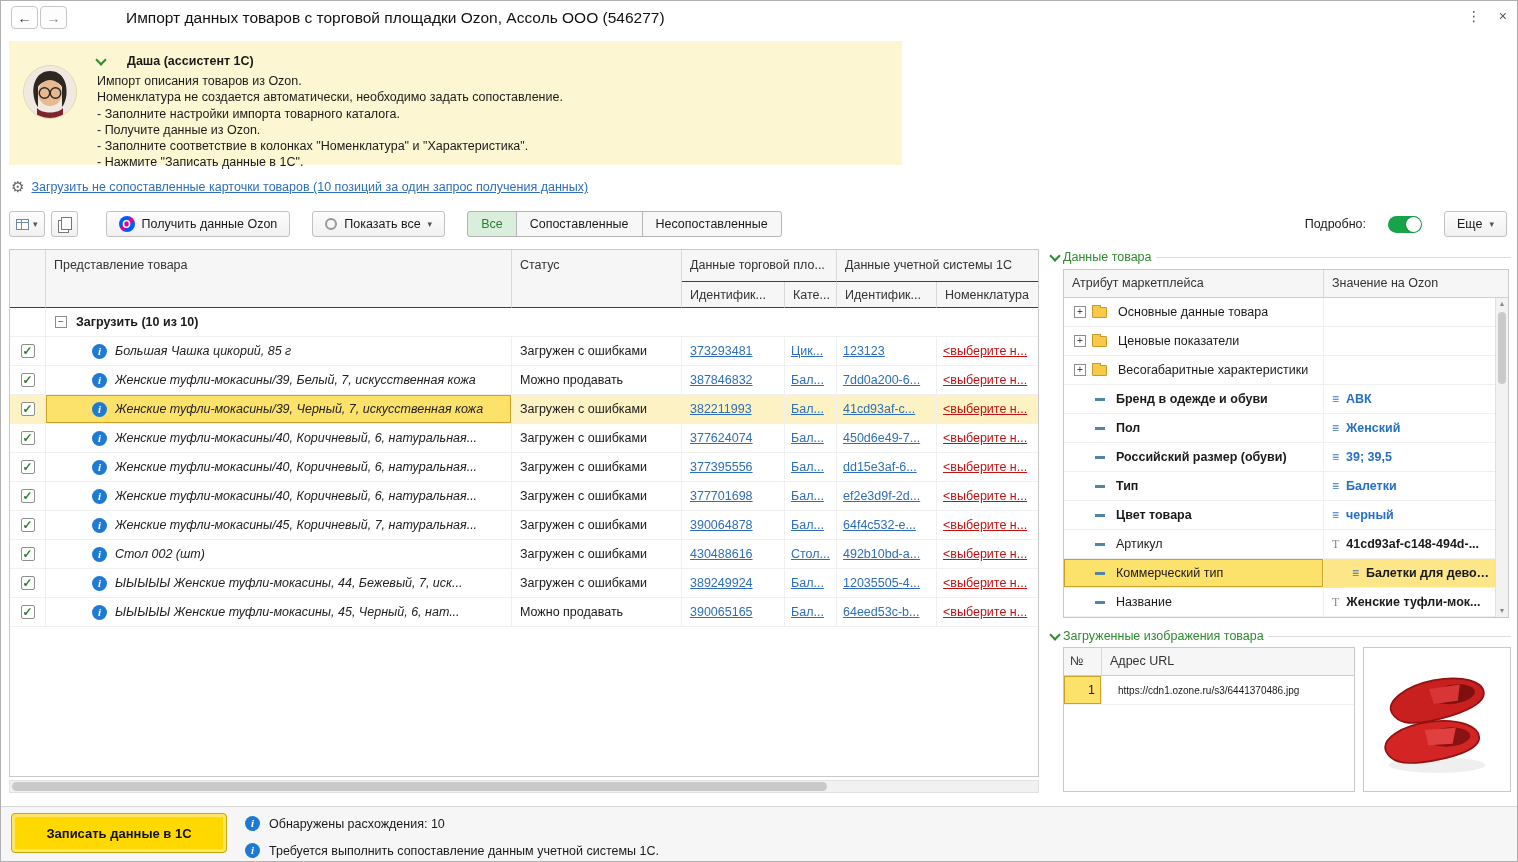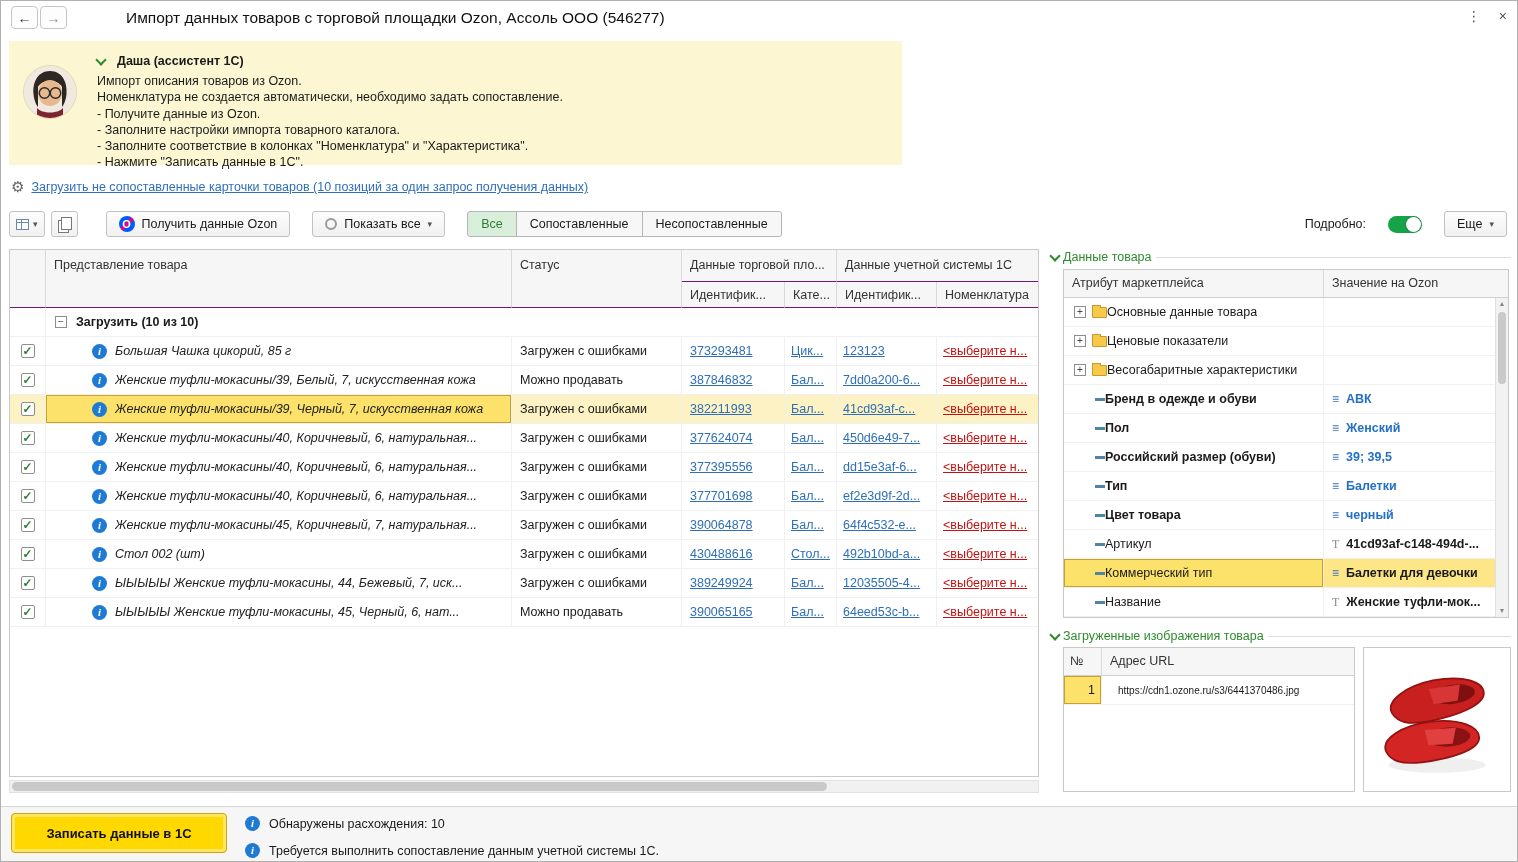--- a/index.html
+++ b/index.html
@@ -11,21 +11,21 @@
   .navgroup { position:absolute; left:10px; top:5px; display:flex; gap:2px; }
   .nav-btn { width:27px; height:23px; border:1px solid #c6c6c6; border-radius:4px; background:#fdfdfd; font-size:14px; color:#333; cursor:pointer; }
   .nav-btn.fwd { color:#8a8a8a; }
   .wtitle { position:absolute; left:125px; top:8px; font-size:15.5px; color:#111; white-space:nowrap; }
   .winbtns { position:absolute; right:10px; top:7px; display:flex; gap:18px; color:#555; font-size:14px; }
   .wbtn { cursor:pointer; }
 
   
   .assistant { position:absolute; left:8px; top:40px; width:893px; height:124px; background:#fcf7d2; }
   .avatar { position:absolute; left:14px; top:24px; width:54px; height:54px; border-radius:50%; overflow:hidden; background:#f2ece4; border:1px solid #e3d9a8; }
-  .ahead { position:absolute; left:88px; top:13px; display:flex; align-items:center; gap:12px; }
+  .ahead { position:absolute; left:88px; top:13px; display:flex; align-items:center; gap:22px; }
   .chev { width:8px; height:8px; border-left:2px solid #2e8b2e; border-bottom:2px solid #2e8b2e; transform:rotate(-45deg); display:inline-block; margin-top:-3px; }
   .aname { font-weight:bold; }
   .atext { position:absolute; left:88px; top:32px; line-height:16.3px; }
 
   
   .loadrow { position:absolute; left:10px; top:177px; display:flex; align-items:center; gap:7px; }
   .gear { font-size:15px; color:#666; cursor:pointer; }
   .biglink { color:#2e6fb7; text-decoration:underline; cursor:pointer; }
 
   
@@ -91,27 +91,27 @@
   
   .rp-title { position:absolute; display:flex; align-items:center; gap:4px; color:#2e8b2e; }
   .rp-title .hline { flex:1; border-top:1px solid #ddd; }
   .t1 { left:1050px; top:249px; width:460px; }
   .t2 { left:1050px; top:628px; width:460px; }
   .attr-frame { position:absolute; left:1062px; top:268px; width:446px; height:349px; border:1px solid #c9c9c9; background:#fff; overflow:hidden; }
   .attr-head { display:flex; height:28px; background:#f6f6f6; border-bottom:1px solid #cfcfcf; }
   .ah1 { width:260px; border-right:1px solid #d9d9d9; padding:6px 8px 0; color:#333; }
   .ah2 { flex:1; padding:6px 8px 0; color:#333; }
   .arow { display:flex; height:29px; background:#fff; }
-  .arow.sel { background:#fce687; }
+  .arow.sel { background:#fce687;gap:20px; }
   .an { width:260px; border-right:1px solid #f0f0f0; border-bottom:1px solid #f0f0f0; display:flex; align-items:center; overflow:hidden; white-space:nowrap; }
   .an .expbox { margin-left:10px; }
   .folder { width:15px; height:11px; flex-shrink:0; background:#f7c948; border:1px solid #c9992a; border-radius:1px; position:relative; margin-left:6px; }
   .folder::before { content:''; position:absolute; top:-3px; left:-1px; width:7px; height:2px; background:#f7c948; border:1px solid #c9992a; border-bottom:none; }
   .dashico { width:10px; height:3px; flex-shrink:0; background:#4f86a8; margin-left:31px; }
-  .atname { margin-left:0; overflow:hidden; text-overflow:ellipsis; }
+  .atname { margin-left:11px; overflow:hidden; text-overflow:ellipsis; }
   .atname.b { font-weight:bold; }
   .av { flex:1; border-bottom:1px solid #f0f0f0; display:flex; align-items:center; overflow:hidden; white-space:nowrap; padding-left:8px; gap:7px; margin-right:13px; }
   .vicon { flex-shrink:0; }
   .vlist { color:#3b74bc; font-size:12px; }
   .vtext-i { color:#8a8a8a; font-family:"Liberation Serif", serif; font-size:12px; }
   .vval { overflow:hidden; text-overflow:ellipsis;font-weight:bold; }
   .vval.blue { color:#2470c8; cursor:pointer; }
   .vscroll { position:absolute; right:0; top:28px; bottom:0; width:13px; background:#f2f2f2; border-left:1px solid #e0e0e0; text-align:center; }
   .varr { font-size:7px; color:#888; line-height:12px; display:block; cursor:pointer; }
   .varr.dn { position:absolute; bottom:0; left:0; right:0; }
@@ -162,22 +162,22 @@
         <path d="M13,42 C18,48 34,48 39,42 L39,52 L13,52 Z" fill="#7e2330"></path>
       </svg>
     </span>
     <div class="ahead">
       <span class="chev"></span>
       <span class="aname">Даша (ассистент 1С)</span>
     </div>
     <div class="atext">
         <div class="aline">Импорт описания товаров из Ozon.</div>
         <div class="aline">Номенклатура не создается автоматически, необходимо задать сопоставление.</div>
+        <div class="aline">- Заполните настройки импорта товарного каталога.</div>
         <div class="aline">- Получите данные из Ozon.</div>
-        <div class="aline">- Заполните настройки импорта товарного каталога.</div>
         <div class="aline">- Заполните соответствие в колонках "Номенклатура" и "Характеристика".</div>
         <div class="aline">- Нажмите "Записать данные в 1С".</div>
       </div>
   </div>
 
   <div class="loadrow">
     <span class="gear">⚙</span>
     <a class="biglink">Загрузить не сопоставленные карточки товаров (10 позиций за один запрос получения данных)</a>
   </div>
 

